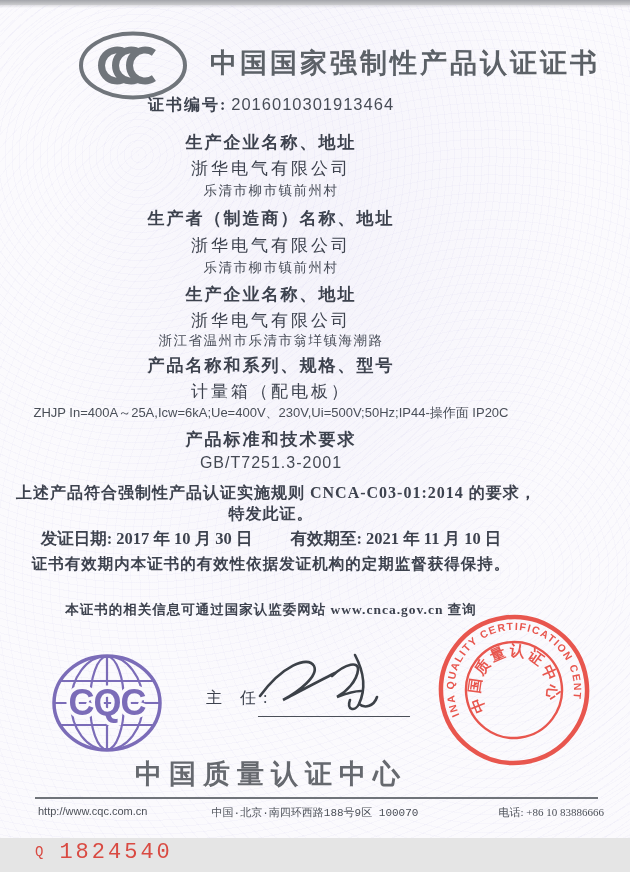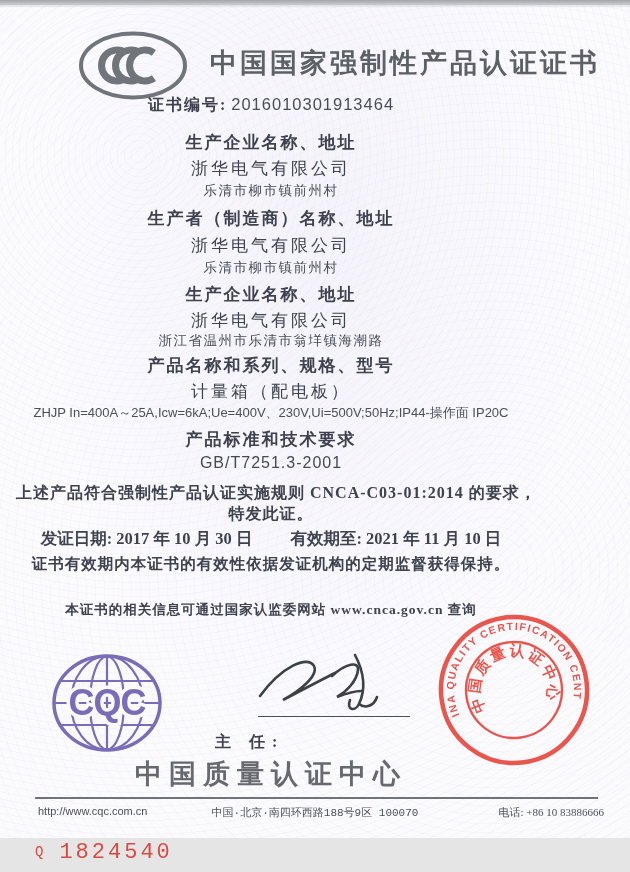--- a/index.html
+++ b/index.html
@@ -26,22 +26,22 @@
   .sec-label{font-weight:bold;font-size:17px;letter-spacing:2px;}
   .sec-main{font-size:17px;letter-spacing:3px;}
   .sec-sub{font-size:13.5px;letter-spacing:1.5px;color:#474c57;}
   .spec-line{font-family:"Liberation Sans",sans-serif;font-size:13px;letter-spacing:0;color:#4a4f58;}
   .std-line{font-family:"Liberation Sans",sans-serif;font-size:16px;letter-spacing:1px;color:#444953;}
   .stmt{font-weight:bold;font-size:16px;letter-spacing:1px;}
   .dates{top:528px;font-weight:bold;font-size:16.5px;}
   .dates .gap{display:inline-block;width:38px;}
   .note{font-weight:bold;font-size:15.5px;letter-spacing:1px;}
   .note-small{font-weight:bold;font-size:13.5px;letter-spacing:1px;}
-  .director{position:absolute;left:215px;top:688px;font-weight:bold;font-size:16px;
-    letter-spacing:7px;color:#3d424e;white-space:nowrap;margin-top:44px;}
+  .director{position:absolute;left:206px;top:688px;font-weight:normal;font-size:16px;
+    letter-spacing:7px;color:#3d424e;white-space:nowrap;}
   .sig-underline{position:absolute;left:258px;top:716px;width:152px;border-bottom:1.6px solid #4a4f58;}
   .org-big{top:756px;font-family:"Liberation Sans",sans-serif;font-weight:bold;
     font-size:27px;letter-spacing:7px;color:#66696f;}
   .footer-rule{position:absolute;left:35px;top:797px;width:563px;height:2px;background:#70747a;}
   .footer-item{position:absolute;top:805px;font-family:"Liberation Sans",sans-serif;
     font-size:11px;color:#4c5058;white-space:nowrap;}
   .f-web{left:38px;}
   .f-addr{left:0;width:630px;text-align:center;font-family:Liberation Mono, monospace;}
   .f-phone{right:26px;font-family:"Liberation Serif",serif;}
   .serial{position:absolute;left:35px;top:840px;color:#d94a42;font-family:"Liberation Mono",monospace;}

